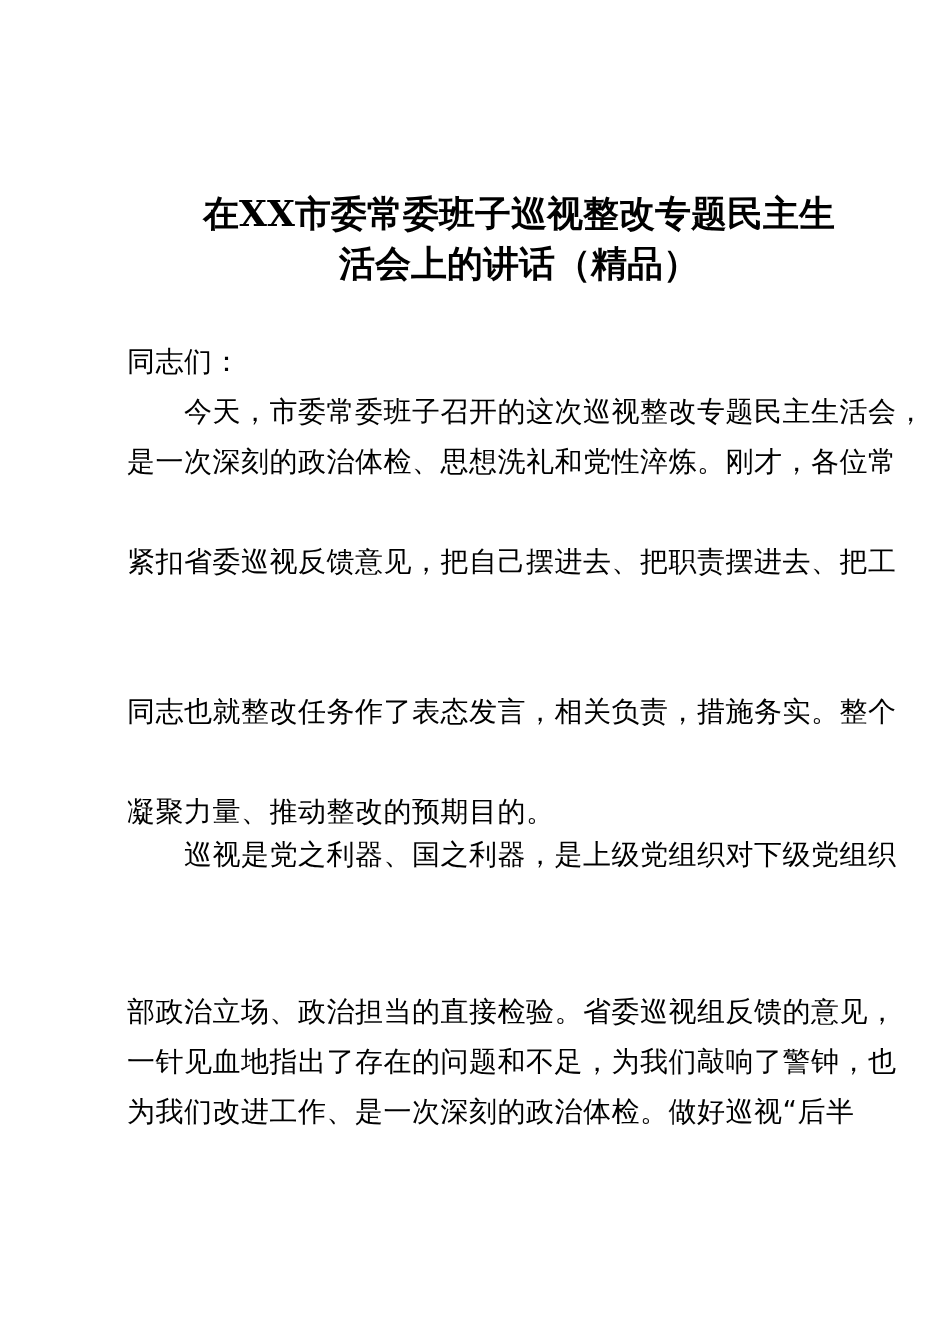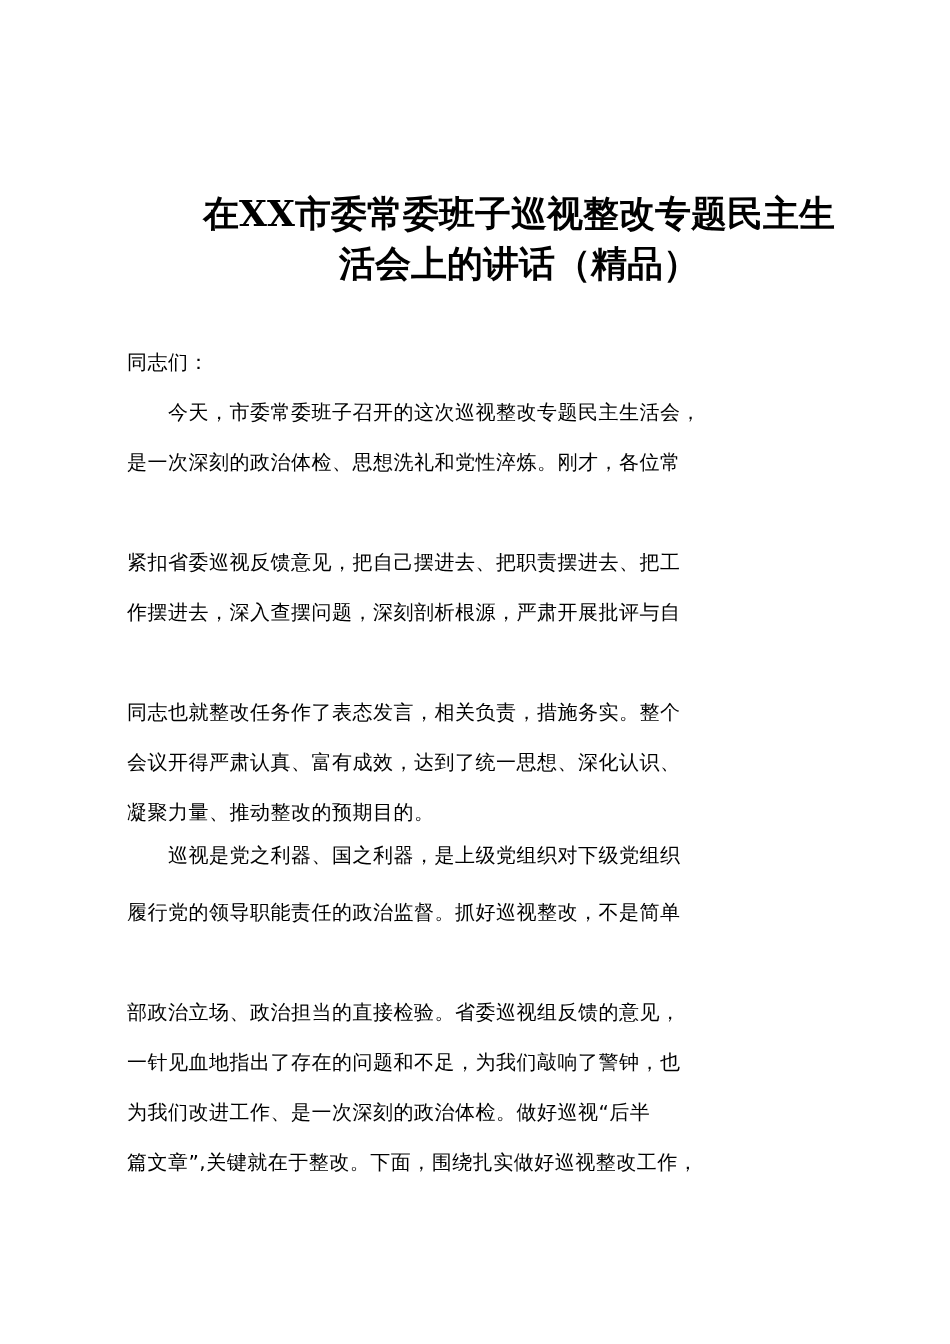--- a/index.html
+++ b/index.html
@@ -3,37 +3,33 @@
 <meta charset="utf-8">
 <style>
   html, body { margin: 0; padding: 0; background: #ffffff; }
   body { width: 950px; height: 1344px; position: relative; overflow: hidden;
          font-family: "DejaVu Sans", sans-serif; color: #000; }
   .page { position: absolute; left: 0; top: 0; width: 950px; height: 1344px; background: #fff; }
   .title { position: absolute; left: 0; width: 950px; text-align: center;
            font-family: "DejaVu Serif", serif; font-weight: bold; font-size: 36px; letter-spacing: 0px; padding-left: 44px; }
   .title-l1 { top: 190px; }
   .title-l2 { top: 240px; }
-  .line { position: absolute; left: 127px; font-size: 20px; white-space: nowrap; line-height: 30px; letter-spacing: 0.5px; }
+  .line { position: absolute; left: 127px; font-size: 28px; white-space: nowrap; line-height: 30px; letter-spacing: 0.5px; }
 </style>
 </head>
 <body>
 
 <div class="page">
   <div class="title title-l1">在XX市委常委班子巡视整改专题民主生</div>
   <div class="title title-l2">活会上的讲话（精品）</div>
 
   <div class="line" style="top:347px">同志们：</div>
 
   <div class="line" style="top:397px">　　今天，市委常委班子召开的这次巡视整改专题民主生活会，</div>
   <div class="line" style="top:447px">是一次深刻的政治体检、思想洗礼和党性淬炼。刚才，各位常</div>
   <div class="line" style="top:547px">紧扣省委巡视反馈意见，把自己摆进去、把职责摆进去、把工</div>
-  <div class="line" style="top:597px">作摆进去，深入查摆问题，深刻剖析根源，严肃开展批评与自</div>
   <div class="line" style="top:697px">同志也就整改任务作了表态发言，相关负责，措施务实。整个</div>
-  <div class="line" style="top:747px">会议开得严肃认真、富有成效，达到了统一思想、深化认识、</div>
   <div class="line" style="top:797px">凝聚力量、推动整改的预期目的。</div>
   <div class="line" style="top:840px">　　巡视是党之利器、国之利器，是上级党组织对下级党组织</div>
-  <div class="line" style="top:897px">履行党的领导职能责任的政治监督。抓好巡视整改，不是简单</div>
   <div class="line" style="top:997px">部政治立场、政治担当的直接检验。省委巡视组反馈的意见，</div>
   <div class="line" style="top:1047px">一针见血地指出了存在的问题和不足，为我们敲响了警钟，也</div>
   <div class="line" style="top:1097px">为我们改进工作、是一次深刻的政治体检。做好巡视“后半</div>
-  <div class="line" style="top:1147px">篇文章”,关键就在于整改。下面，围绕扎实做好巡视整改工作，</div>
 </div>
 
 </body></html>

